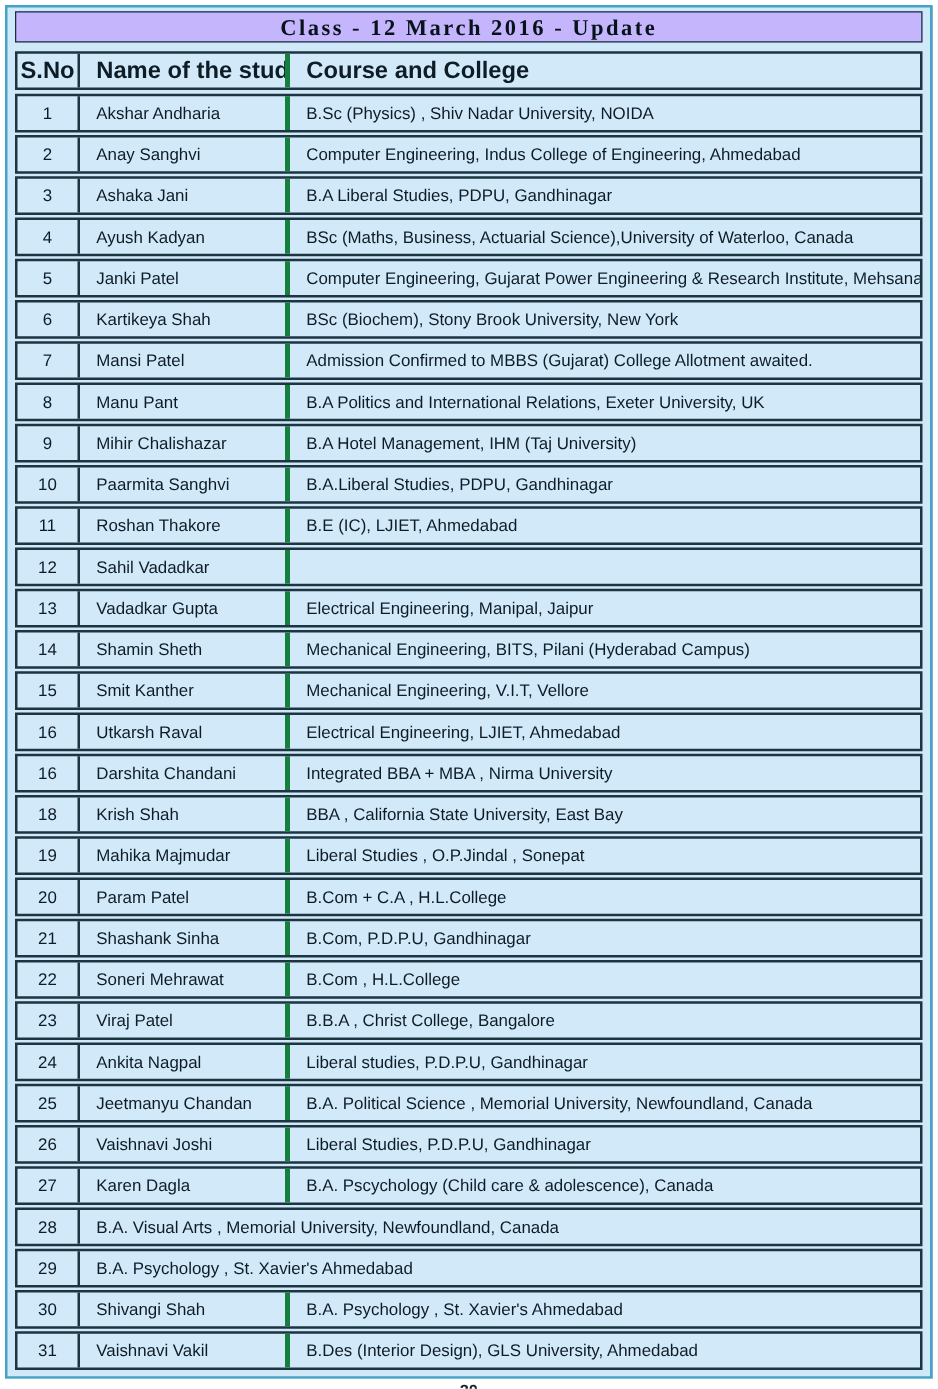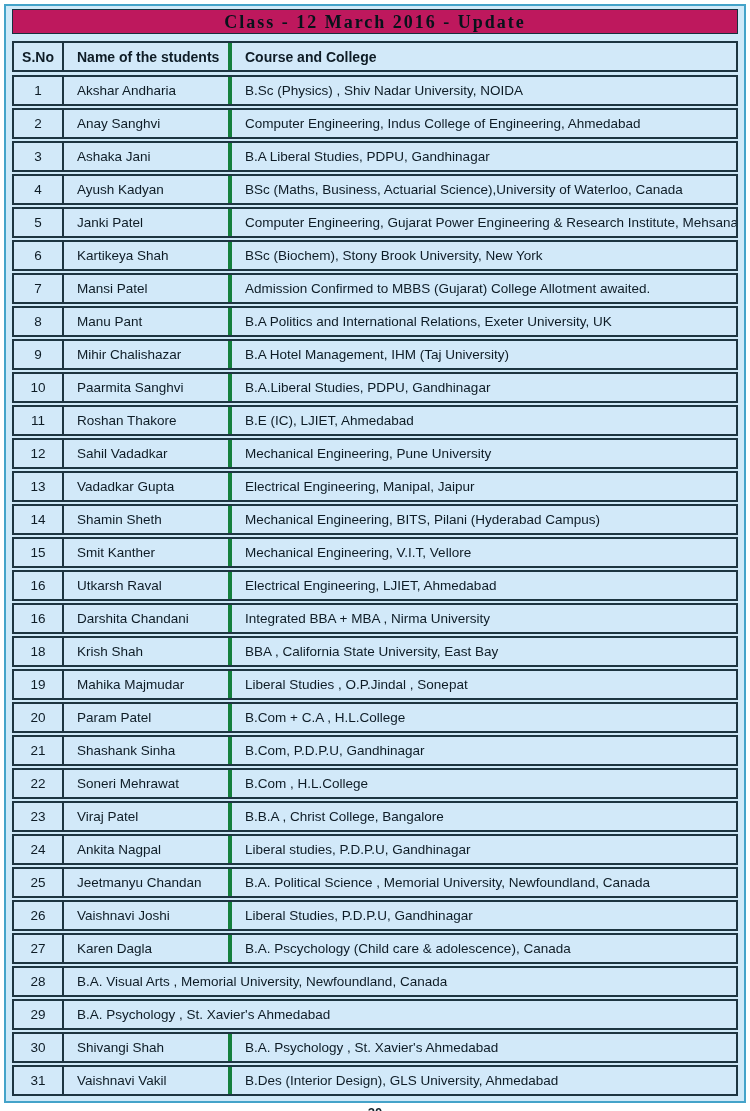--- a/index.html
+++ b/index.html
@@ -9,21 +9,21 @@
   .frame {
     margin: 4px 4px 0 4px;
     border: 2px solid #44a3c9;
     background: #cfe9f8;
     padding: 3px 6px 5px 6px;
     box-shadow: 0 1px 0 #1d3440;
   }
 
   .title-bar {
     height: 25px;
-    background: #be185d;
+    background: #c4b5fd;
     border: 1px solid #16303d;
     display: flex;
     align-items: center;
     justify-content: center;
     margin-bottom: 7px;
   }
   .title-bar .title-text {
     font-family: "Liberation Serif", serif;
     font-weight: bold;
     font-size: 18px;
@@ -61,21 +61,21 @@
   .cell.c1 {
     width: 168px;
     padding-left: 13px;
     border-right: 4px solid #15803d;
     flex: none;
   }
   .cell.c2 {
     flex: 1;
     padding-left: 13px;
   }
-  .header-row .cell { font-weight: bold; font-size: 14px; }
+  .header-row .cell { font-weight: bold; font-size: 19px; }
 
   .page-footer {
     height: 17px;
     display: flex;
     align-items: flex-end;
     justify-content: center;
     background: #ffffff;
   }
   .page-footer .page-number {
     font-size: 13px;
@@ -152,21 +152,20 @@
           <div class="cell c2">B.A.Liberal Studies, PDPU, Gandhinagar</div>
         </div>
         <div class="row">
           <div class="cell c0">11</div>
           <div class="cell c1">Roshan Thakore</div>
           <div class="cell c2">B.E (IC), LJIET, Ahmedabad</div>
         </div>
         <div class="row">
           <div class="cell c0">12</div>
           <div class="cell c1">Sahil Vadadkar</div>
-          <div class="cell c2">Mechanical Engineering, Pune University</div>
         </div>
         <div class="row">
           <div class="cell c0">13</div>
           <div class="cell c1">Vadadkar Gupta</div>
           <div class="cell c2">Electrical Engineering, Manipal, Jaipur</div>
         </div>
         <div class="row">
           <div class="cell c0">14</div>
           <div class="cell c1">Shamin Sheth</div>
           <div class="cell c2">Mechanical Engineering, BITS, Pilani (Hyderabad Campus)</div>

